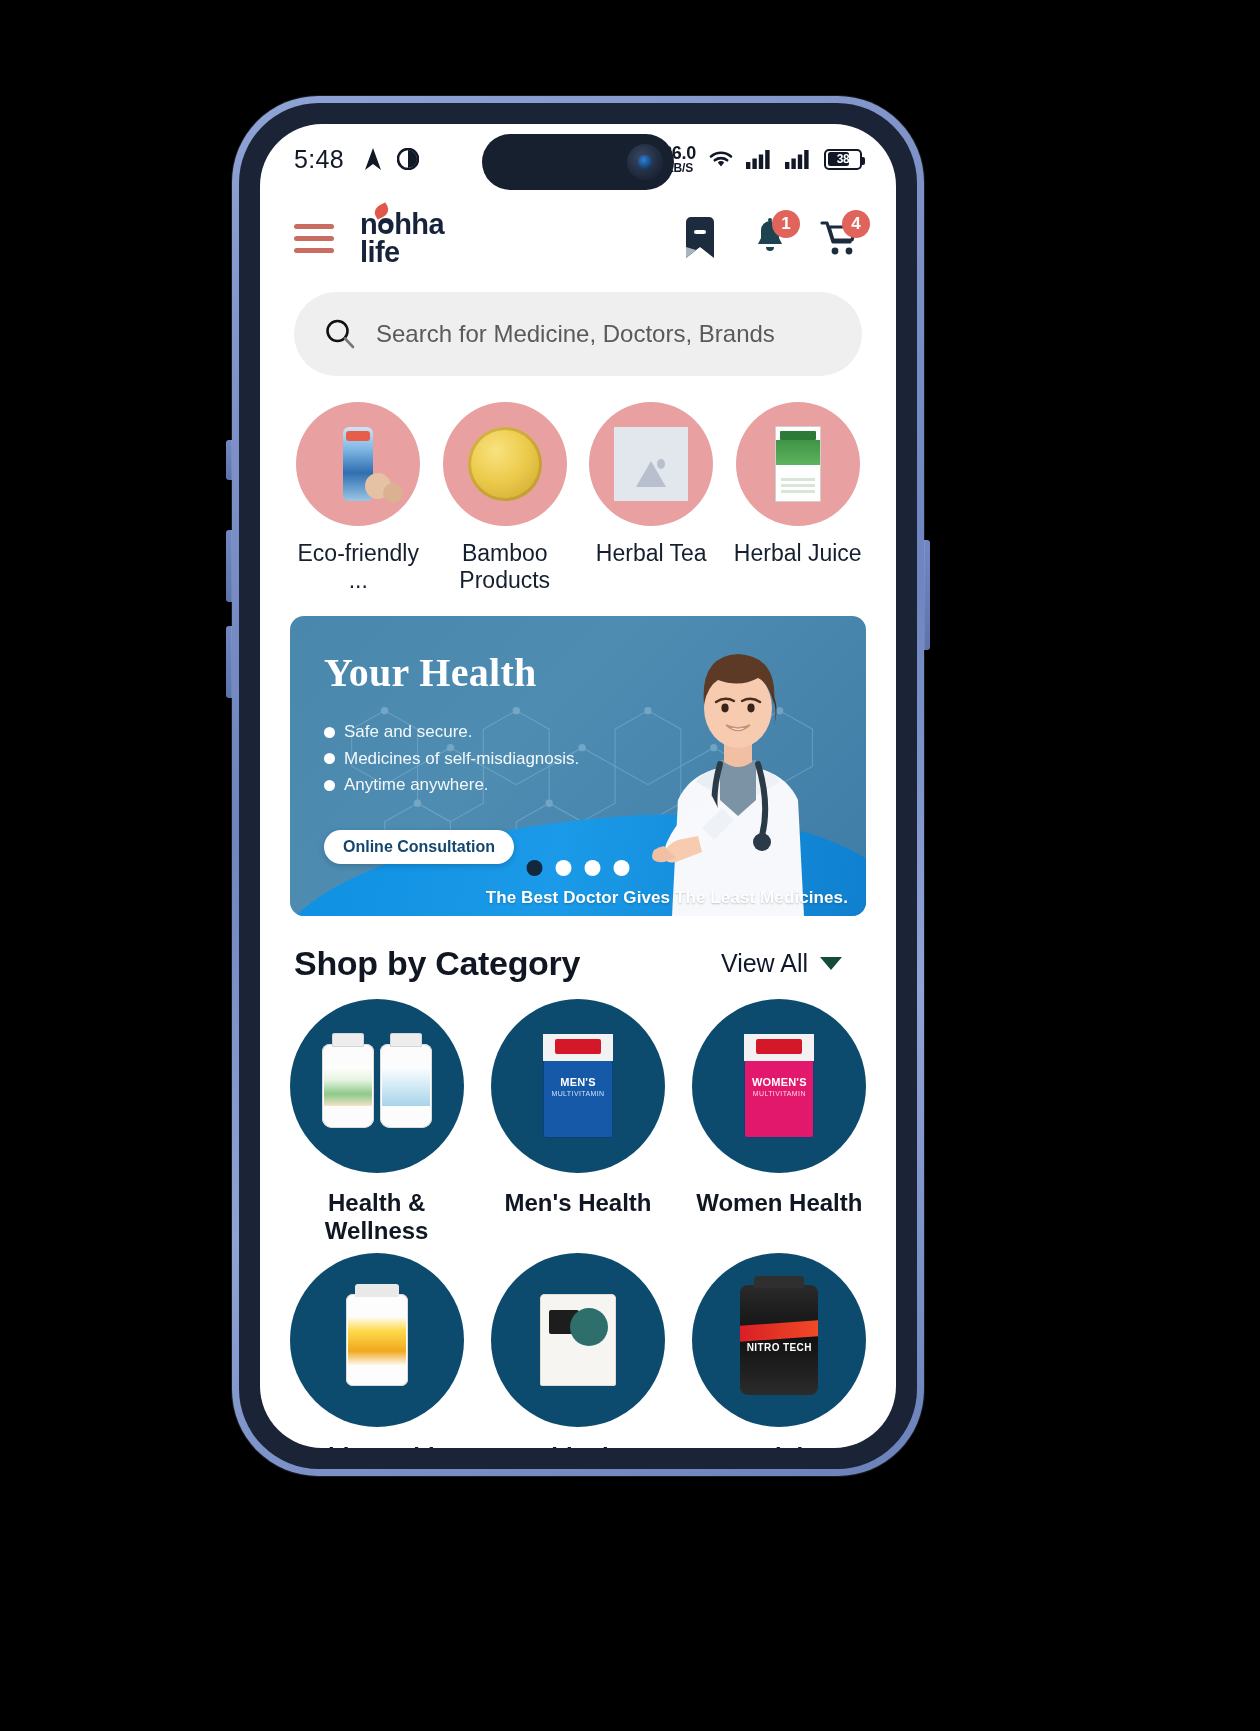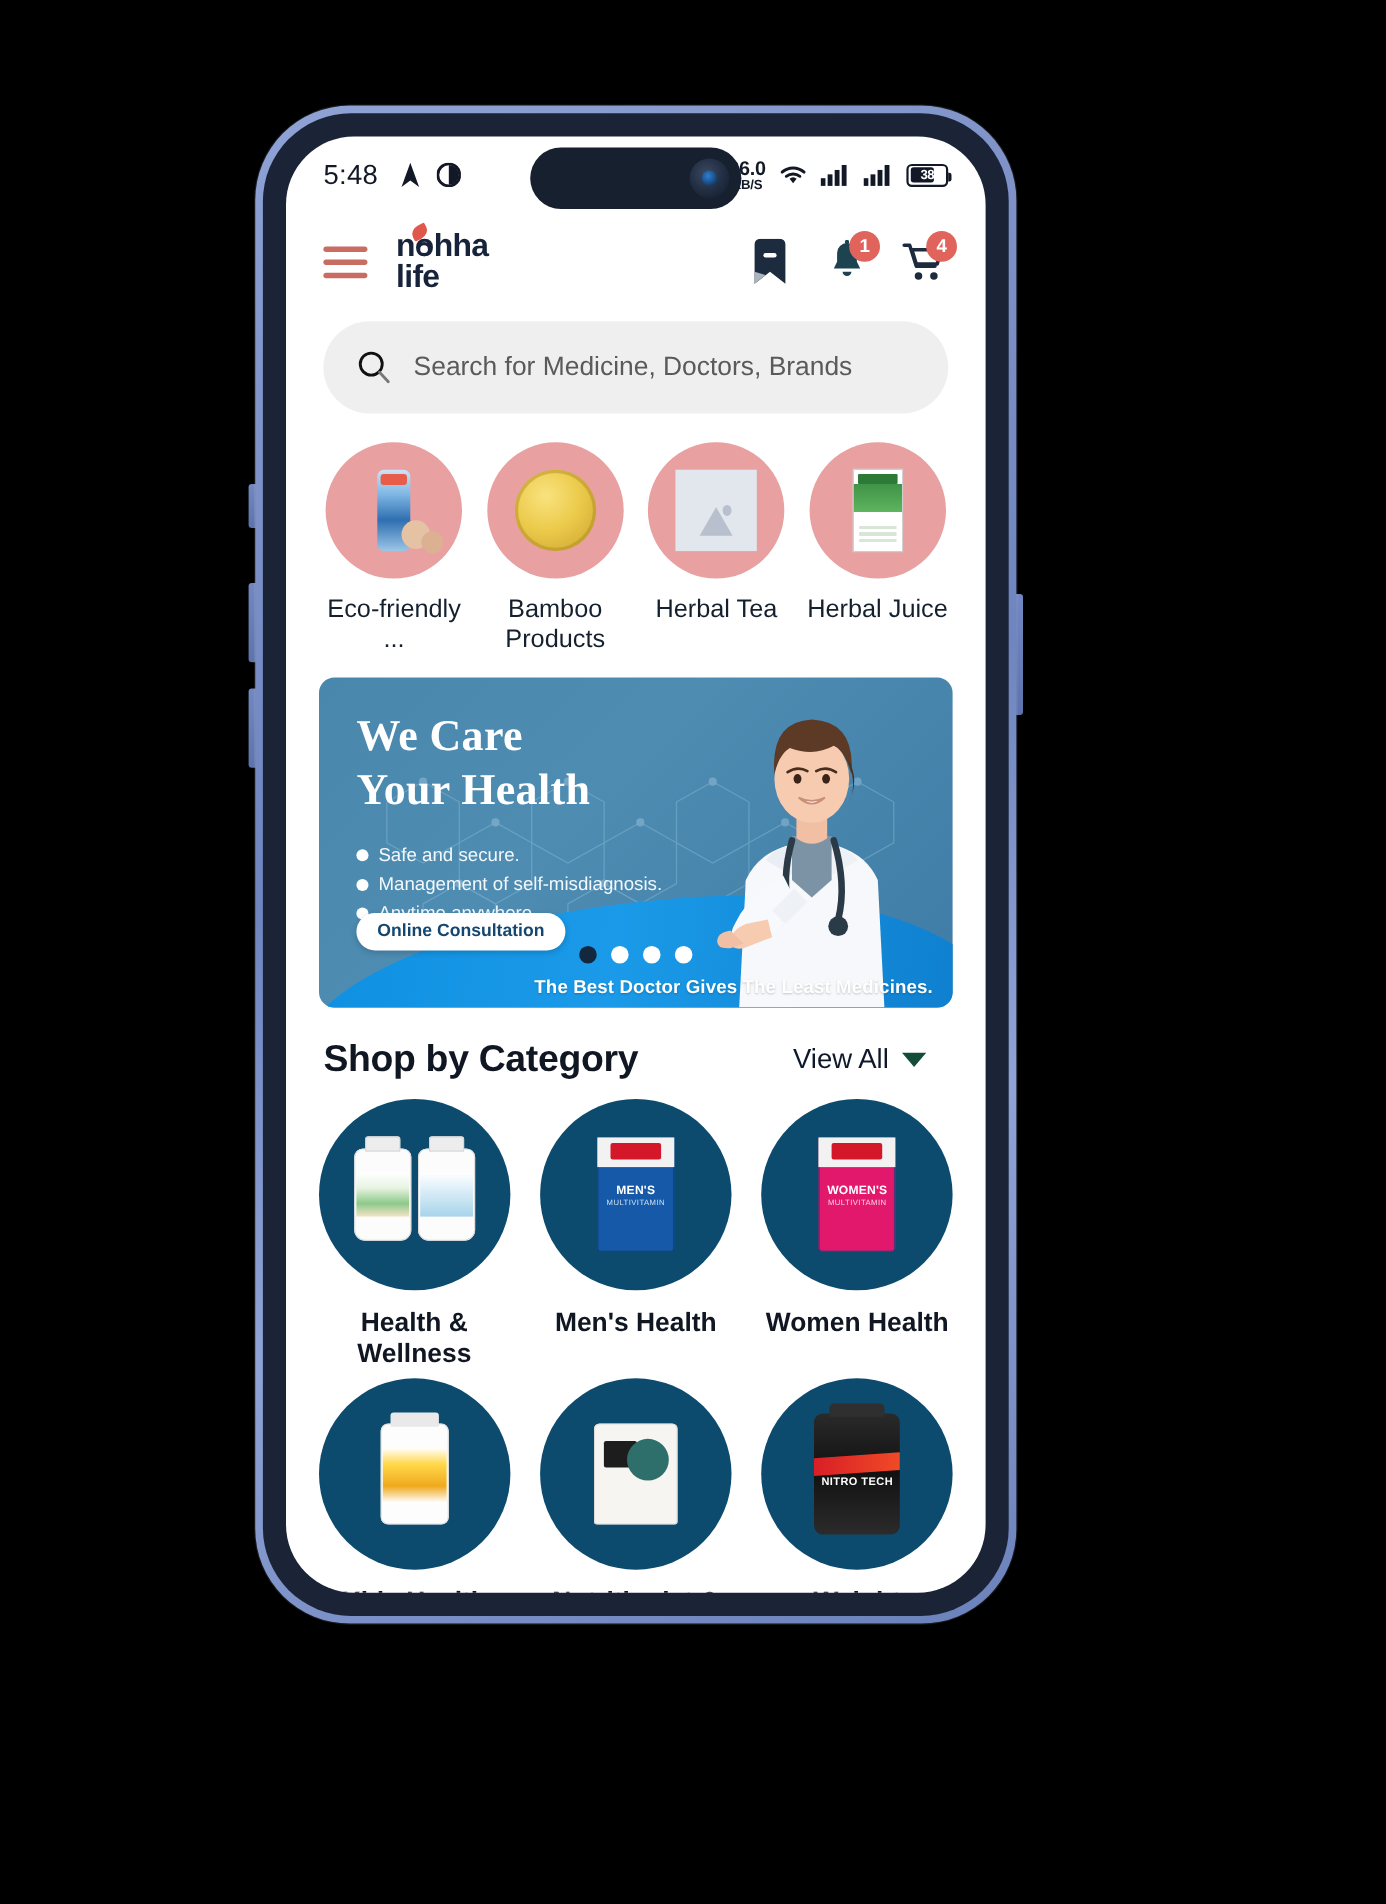--- a/index.html
+++ b/index.html
@@ -393,30 +393,29 @@
               <circle cx="348" cy="92" r="3.6"></circle>
                 <circle cx="412" cy="128" r="3.6"></circle>
               <circle cx="476" cy="92" r="3.6"></circle>
                 <circle cx="124" cy="182" r="3.6"></circle>
               <circle cx="252" cy="182" r="3.6"></circle>
                 <circle cx="380" cy="182" r="3.6"></circle>
             </g>
           </svg>
 
           <div class="banner-copy">
-            <div class="bc-l1">We Care</div>
             <div class="bc-l2">Your Health</div>
             <ul class="bullets">
               <li>
                   <span class="bd"></span>
                   <span>Safe and secure.</span>
                 </li>
               <li>
                   <span class="bd"></span>
-                  <span>Management of self-misdiagnosis.</span>
+                  <span>Medicines of self-misdiagnosis.</span>
                 </li>
               <li>
                   <span class="bd"></span>
                   <span>Anytime anywhere.</span>
                 </li>
             </ul>
           </div>
 
           <div class="consult">Online Consultation</div>
 

